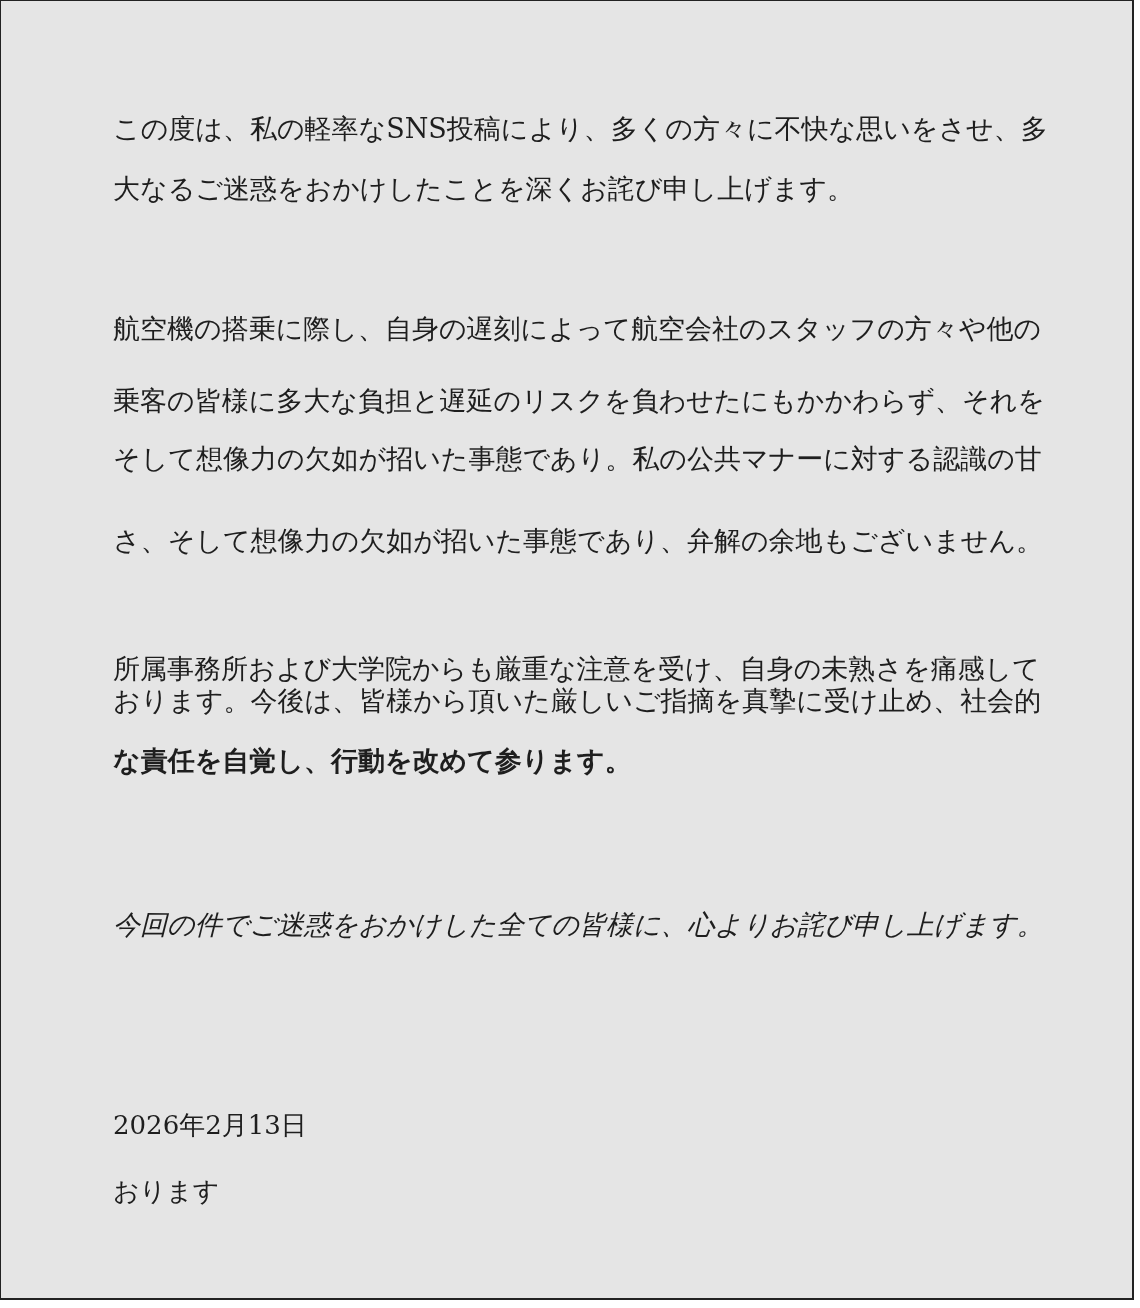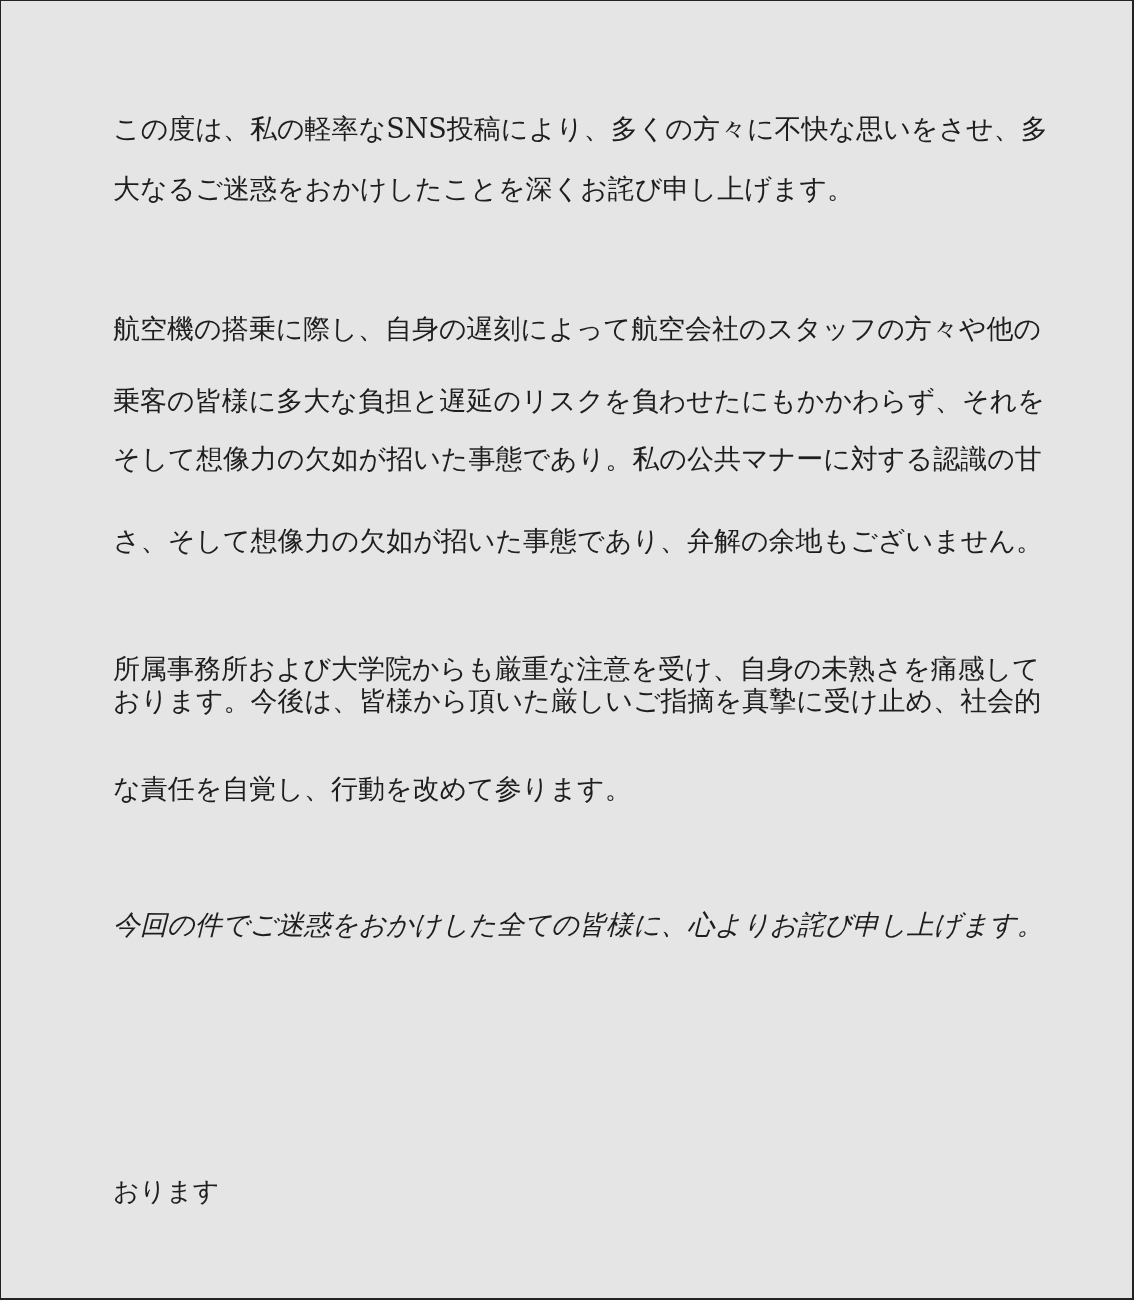--- a/index.html
+++ b/index.html
@@ -64,20 +64,21 @@
     <div class="line" style="top:8px;">この度は、私の軽率なSNS投稿により、多くの方々に不快な思いをさせ、多</div>
     <div class="line" style="top:68px;">大なるご迷惑をおかけしたことを深くお詫び申し上げます。</div>
 
     <div class="line" style="top:208px;">航空機の搭乗に際し、自身の遅刻によって航空会社のスタッフの方々や他の</div>
     <div class="line" style="top:280px;">乗客の皆様に多大な負担と遅延のリスクを負わせたにもかかわらず、それを</div>
     <div class="line" style="top:338px;">そして想像力の欠如が招いた事態であり。私の公共マナーに対する認識の甘</div>
     <div class="line" style="top:420px;">さ、そして想像力の欠如が招いた事態であり、弁解の余地もございません。</div>
 
     <div class="line" style="top:536px;margin-top:12px;">所属事務所および大学院からも厳重な注意を受け、自身の未熟さを痛感して</div>
     <div class="line" style="top:580px;">おります。今後は、皆様から頂いた厳しいご指摘を真摯に受け止め、社会的</div>
-    <div class="line" style="top:668px;">な責任を自覚し、行動を改めて参ります。</div>
+    <div class="line" style="top:640px;font-weight:bold;">な責任を自覚し、行動を改めて参ります。</div>
 
     <div class="line" style="top:804px;font-style:italic;">今回の件でご迷惑をおかけした全ての皆様に、心よりお詫び申し上げます。</div>
   </div>
 
+  <div class="signature" style="top:1104px;">2026年2月13日</div>
   <div class="signature" style="top:1170px;">おります</div>
 
 </div>
 
 </body></html>

